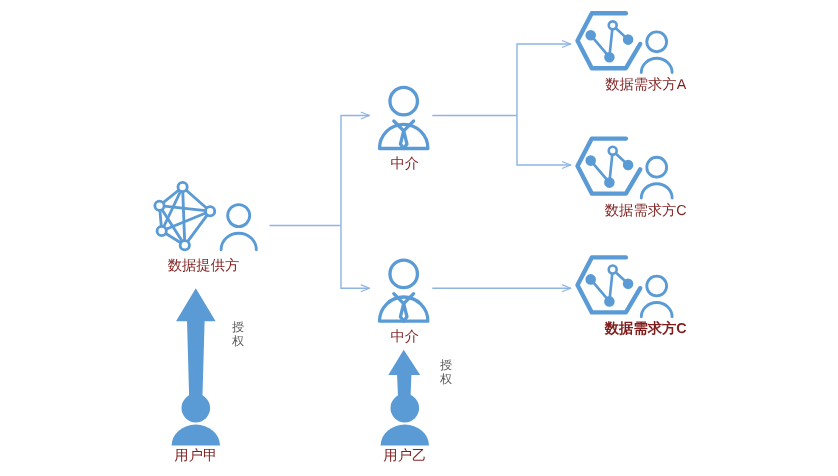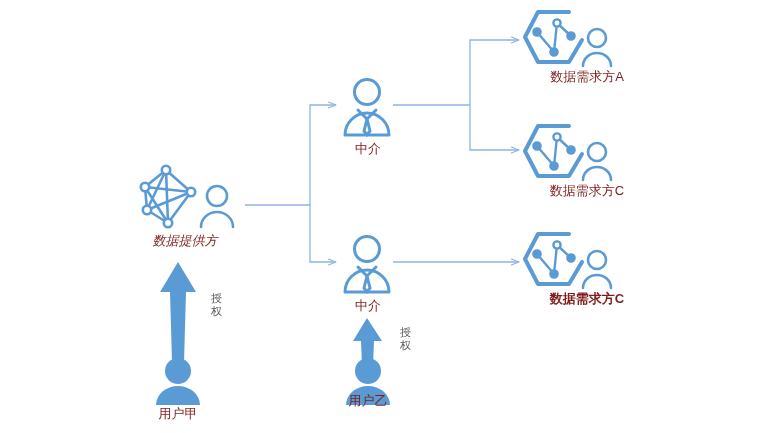--- a/index.html
+++ b/index.html
@@ -199,21 +199,21 @@
     <circle cx="23" cy="13" r="13" fill="#5B9BD5"></circle>
     <path d="M1,47 a22,19 0 0 1 44,0 Z" fill="#5B9BD5"></path>
   </g>
 
   <g transform="translate(345,358)">
     <circle cx="23" cy="13" r="13" fill="#5B9BD5"></circle>
     <path d="M1,47 a22,19 0 0 1 44,0 Z" fill="#5B9BD5"></path>
   </g>
 </svg>
 
-<div class="node" style="left:130px; top:232px; width:110px;font-style:italic;">
+<div class="node" style="left:130px; top:232px; width:110px;">
   <div class="node-label">数据提供方</div>
 </div>
 
 <div class="node" style="left:327px; top:140px; width:82px;">
   <div class="node-label">中介</div>
 </div>
 
 <div class="node" style="left:327px; top:297px; width:82px;">
   <div class="node-label">中介</div>
 </div>
@@ -227,19 +227,19 @@
 </div>
 
 <div class="node" style="left:523px; top:290px; width:128px;font-weight:bold;">
   <div class="node-label">数据需求方C</div>
 </div>
 
 <div class="node" style="left:140px; top:405px; width:76px;">
   <div class="node-label">用户甲</div>
 </div>
 
-<div class="node" style="left:330px; top:392px; width:76px;">
+<div class="node" style="left:330px; top:405px; width:76px;">
   <div class="node-label">用户乙</div>
 </div>
 
 <div class="vert-label" style="left:192px; top:292px;">授权</div>
 
 <div class="vert-label" style="left:381px; top:326px;">授权</div>
 
 </body></html>

